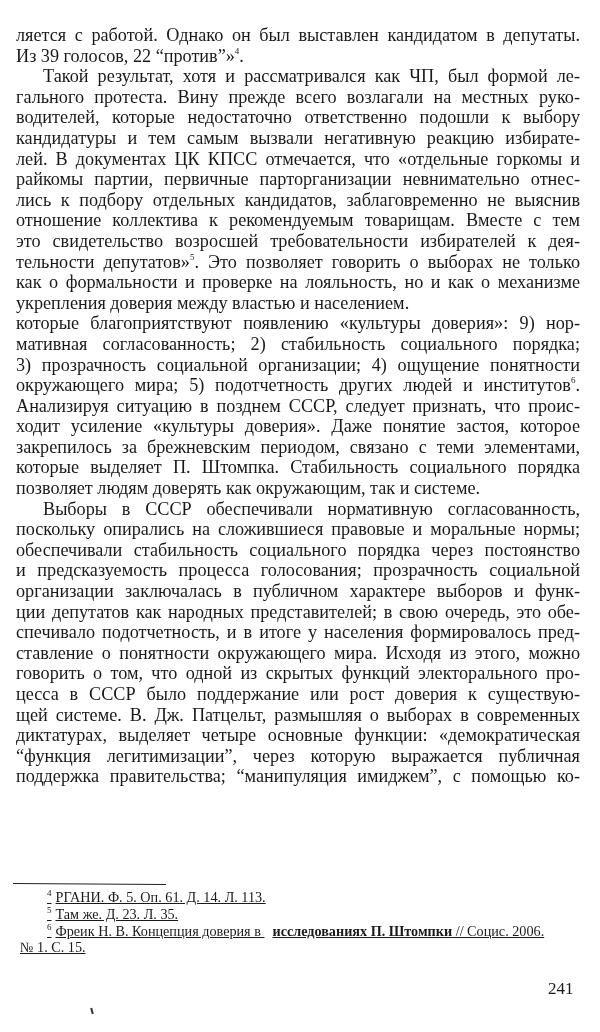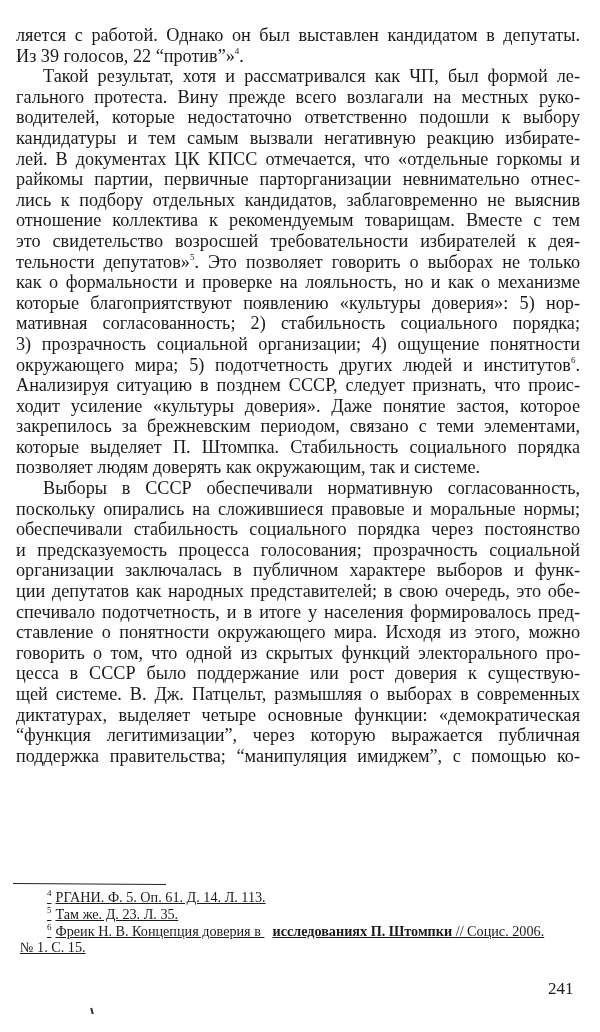--- a/index.html
+++ b/index.html
@@ -113,21 +113,22 @@
       <span class="line"><span>гального протеста. Вину прежде всего возлагали на местных руко-</span></span>
       <span class="line"><span>водителей, которые недостаточно ответственно подошли к выбору</span></span>
       <span class="line"><span>кандидатуры и тем самым вызвали негативную реакцию избирате-</span></span>
       <span class="line"><span>лей. В документах ЦК КПСС отмечается, что «отдельные горкомы и</span></span>
       <span class="line"><span>райкомы партии, первичные парторганизации невнимательно отнес-</span></span>
       <span class="line"><span>лись к подбору отдельных кандидатов, заблаговременно не выяснив</span></span>
       <span class="line"><span>отношение коллектива к рекомендуемым товарищам. Вместе с тем</span></span>
       <span class="line"><span>это свидетельство возросшей требовательности избирателей к дея-</span></span>
       <span class="line"><span>тельности депутатов»</span><sup>5</sup><span>. Это позволяет говорить о выборах не только</span></span>
       <span class="line"><span>как о формальности и проверке на лояльность, но и как о механизме</span></span>
-      <span class="line"><span>которые благоприятствуют появлению «культуры доверия»: 5) нор-</span></span>
+      <span class="line last"><span>укрепления доверия между властью и населением.</span></span>
+      <span class="line"><span>которые благоприятствуют появлению «культуры доверия»: 9) нор-</span></span>
       <span class="line"><span>мативная согласованность; 2) стабильность социального порядка;</span></span>
       <span class="line"><span>3) прозрачность социальной организации; 4) ощущение понятности</span></span>
       <span class="line"><span>окружающего мира; 5) подотчетность других людей и институтов</span><sup>6</sup><span>.</span></span>
       <span class="line"><span>Анализируя ситуацию в позднем СССР, следует признать, что проис-</span></span>
       <span class="line"><span>ходит усиление «культуры доверия». Даже понятие застоя, которое</span></span>
       <span class="line"><span>закрепилось за брежневским периодом, связано с теми элементами,</span></span>
       <span class="line"><span>которые выделяет П. Штомпка. Стабильность социального порядка</span></span>
       <span class="line last"><span>позволяет людям доверять как окружающим, так и системе.</span></span>
       <span class="line indent"><span>Выборы в СССР обеспечивали нормативную согласованность,</span></span>
       <span class="line"><span>поскольку опирались на сложившиеся правовые и моральные нормы;</span></span>

